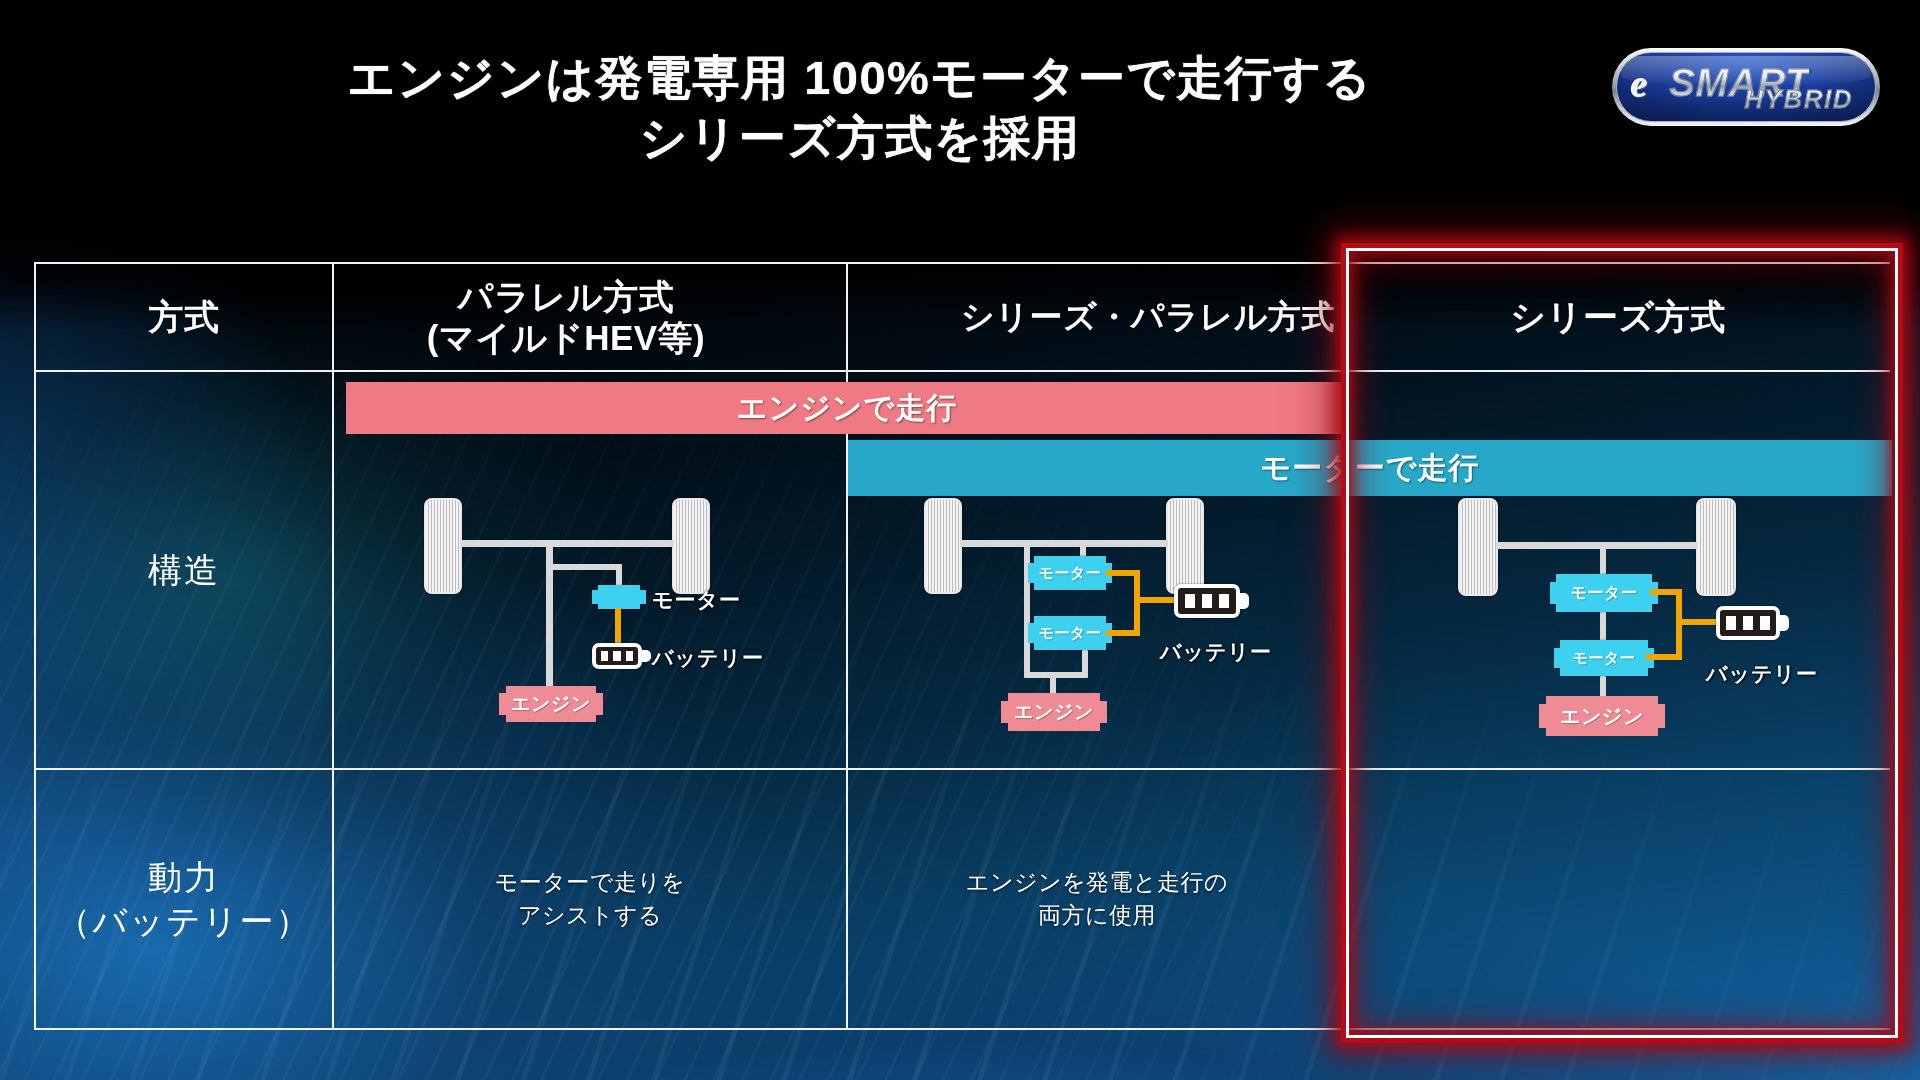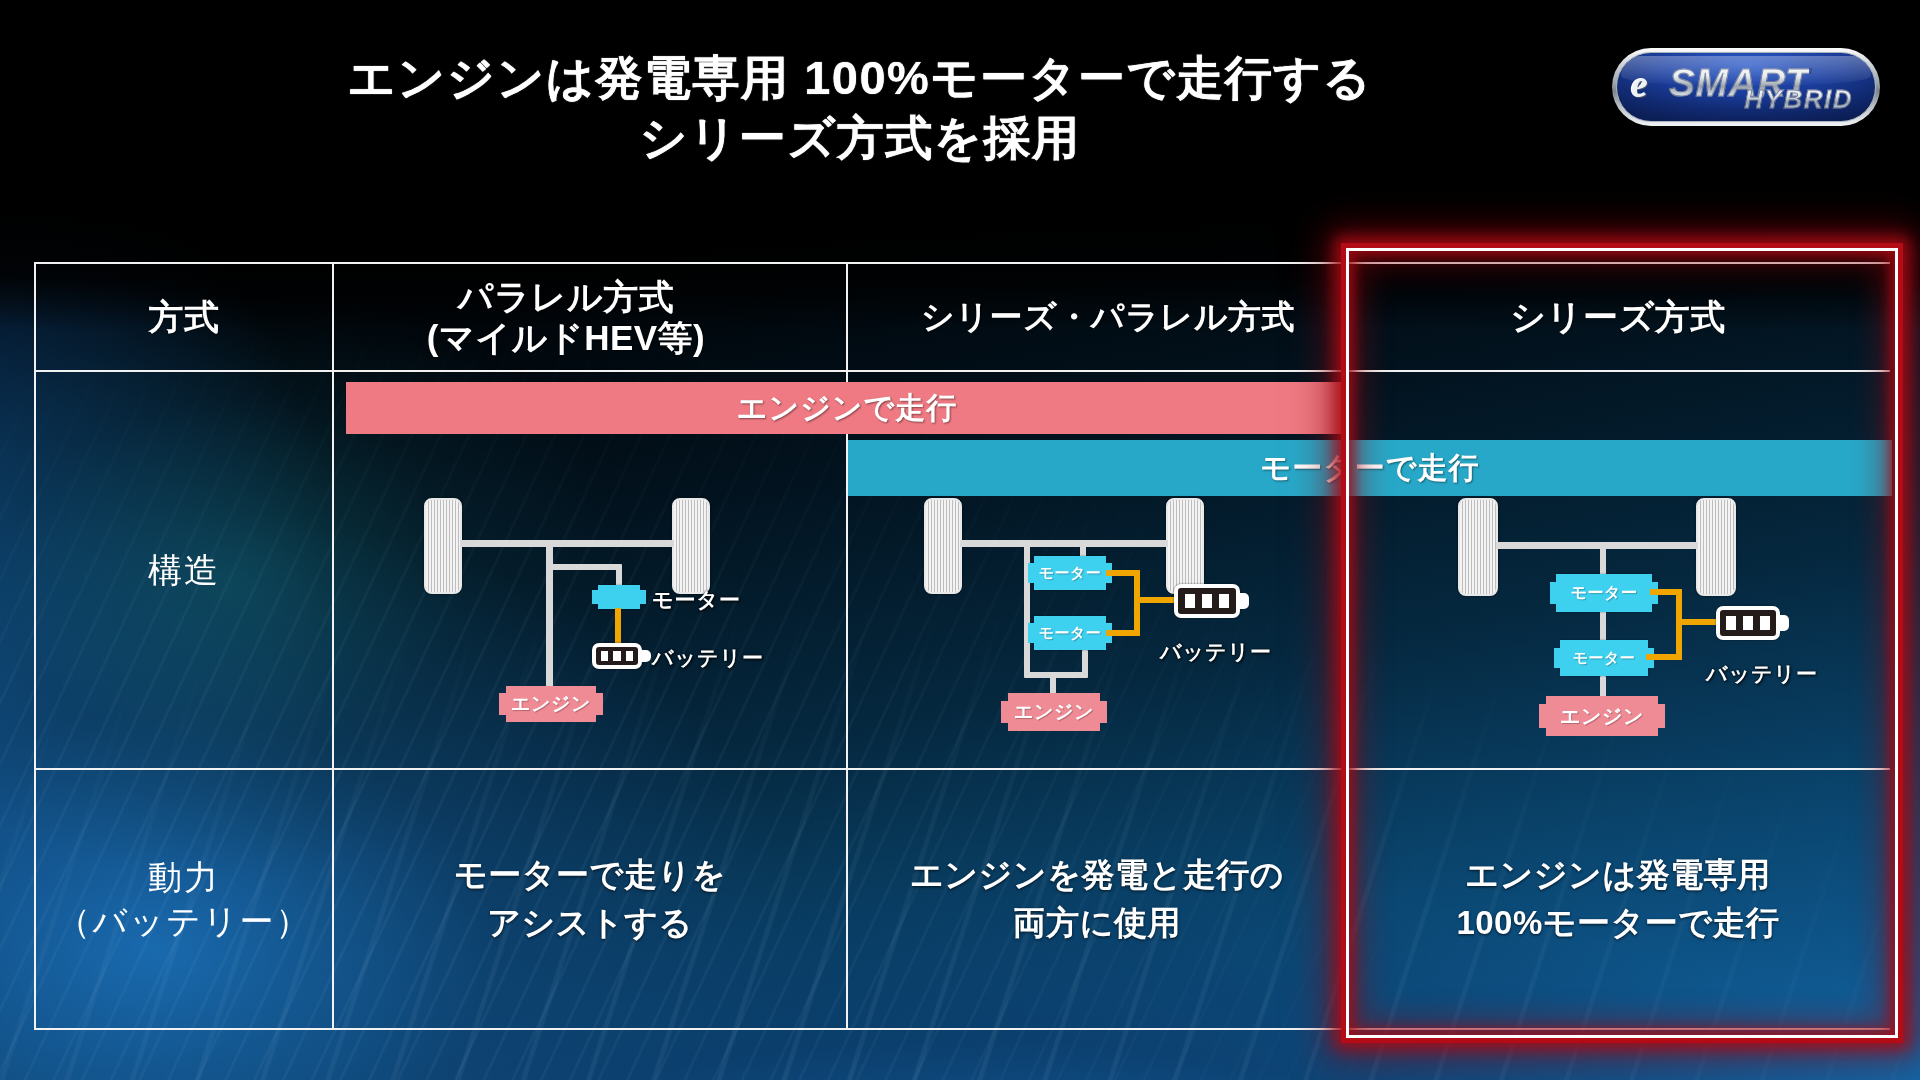--- a/index.html
+++ b/index.html
@@ -140,21 +140,21 @@
   .cell {
     position: absolute;
     display: flex; align-items: center; justify-content: center;
     color: #fff; text-align: center;
     white-space: pre-line;
   }
   .hdr { font-size: 35px; font-weight: bold; line-height: 1.18; letter-spacing: 0.5px;
          text-shadow: 0 0 2px rgba(0,0,0,0.9); }
   .hdr-sm { font-size: 33px; }
   .rowlabel { font-size: 34px; font-weight: normal; line-height: 1.3; letter-spacing: 2px; }
-  .desc { font-size: 33px; font-weight: bold; line-height: 1.45; letter-spacing: 0.5px;
+  .desc { font-size: 23px; font-weight: normal; line-height: 1.45; letter-spacing: 0.5px;
           text-shadow: 0 1px 3px rgba(0,0,0,0.7); }
 
   
   .highlight {
     position: absolute;
     left: 1346px; top: 248px;
     width: 552px; height: 790px;
     border: 3px solid #ffffff;
     box-shadow:
       0 0 0 5px rgba(180,12,22,0.98),
@@ -282,33 +282,31 @@
     <div class="grid-line h-line" style="top:766px;"></div>
 
     <div class="grid-line v-line" style="left:0px;"></div>
     <div class="grid-line v-line" style="left:298px;"></div>
     <div class="grid-line v-line" style="left:812px;"></div>
     <div class="grid-line v-line" style="left:1312px;"></div>
 
     <div class="cell hdr" style="left:2px;top:2px;width:296px;height:106px;">方式</div>
     <div class="cell hdr" style="left:300px;top:2px;width:464px;height:106px;">パラレル方式
 (マイルドHEV等)</div>
-    <div class="cell hdr hdr-sm" style="left:782px;top:2px;width:584px;height:106px;">シリーズ・パラレル方式</div>
+    <div class="cell hdr hdr-sm" style="left:822px;top:2px;width:584px;height:106px;">シリーズ・パラレル方式</div>
     <div class="cell hdr" style="left:1314px;top:2px;width:540px;height:106px;">シリーズ方式</div>
 
     <div class="cell rowlabel" style="left:2px;top:110px;width:296px;height:396px;">構造</div>
     <div class="cell rowlabel" style="left:2px;top:508px;width:296px;height:258px;">動力
 （バッテリー）</div>
 
     <div class="cell desc" style="left:300px;top:508px;width:512px;height:258px;">モーターで走りを
 アシストする</div>
     <div class="cell desc" style="left:814px;top:508px;width:498px;height:258px;">エンジンを発電と走行の
 両方に使用</div>
-    <div class="cell desc" style="left:1314px;top:508px;width:540px;height:258px;">エンジンは発電専用
-100%モーターで走行</div>
   </div>
 
   <div class="bar bar-engine" style="left:346px;top:382px;width:1002px;height:52px;">エンジンで走行</div>
   <div class="bar bar-motor" style="left:848px;top:440px;width:1044px;height:56px;">モーターで走行</div>
 
   <div class="diagram" style="left:400px;top:488px;width:420px;height:270px;">
     <div class="wheel" style="left:24px;top:10px;width:38px;height:96px;"></div>
     <div class="wheel" style="left:272px;top:10px;width:38px;height:96px;"></div>
 
     <div class="shaft" style="left:60px;top:52px;width:214px;height:7px;"></div>

